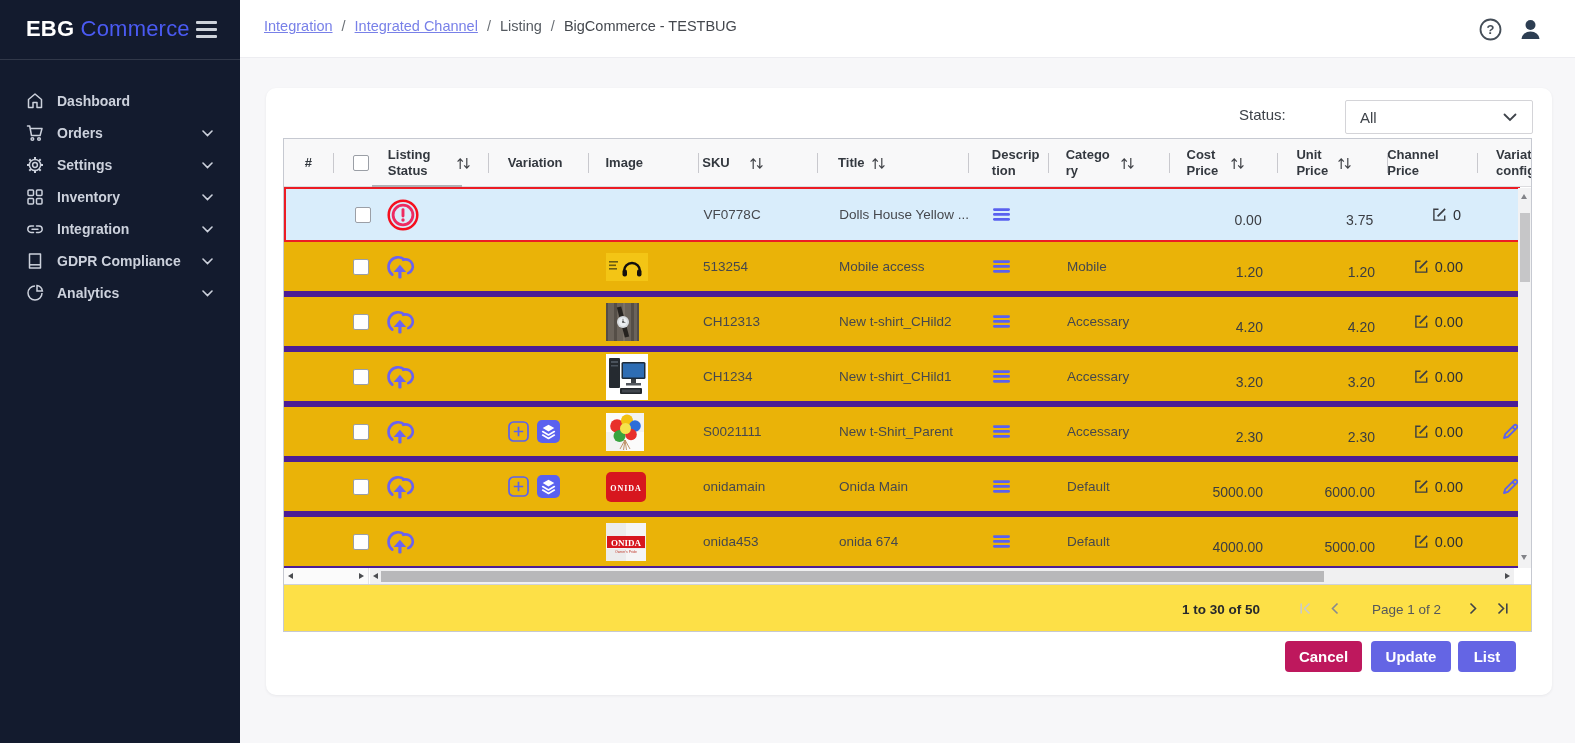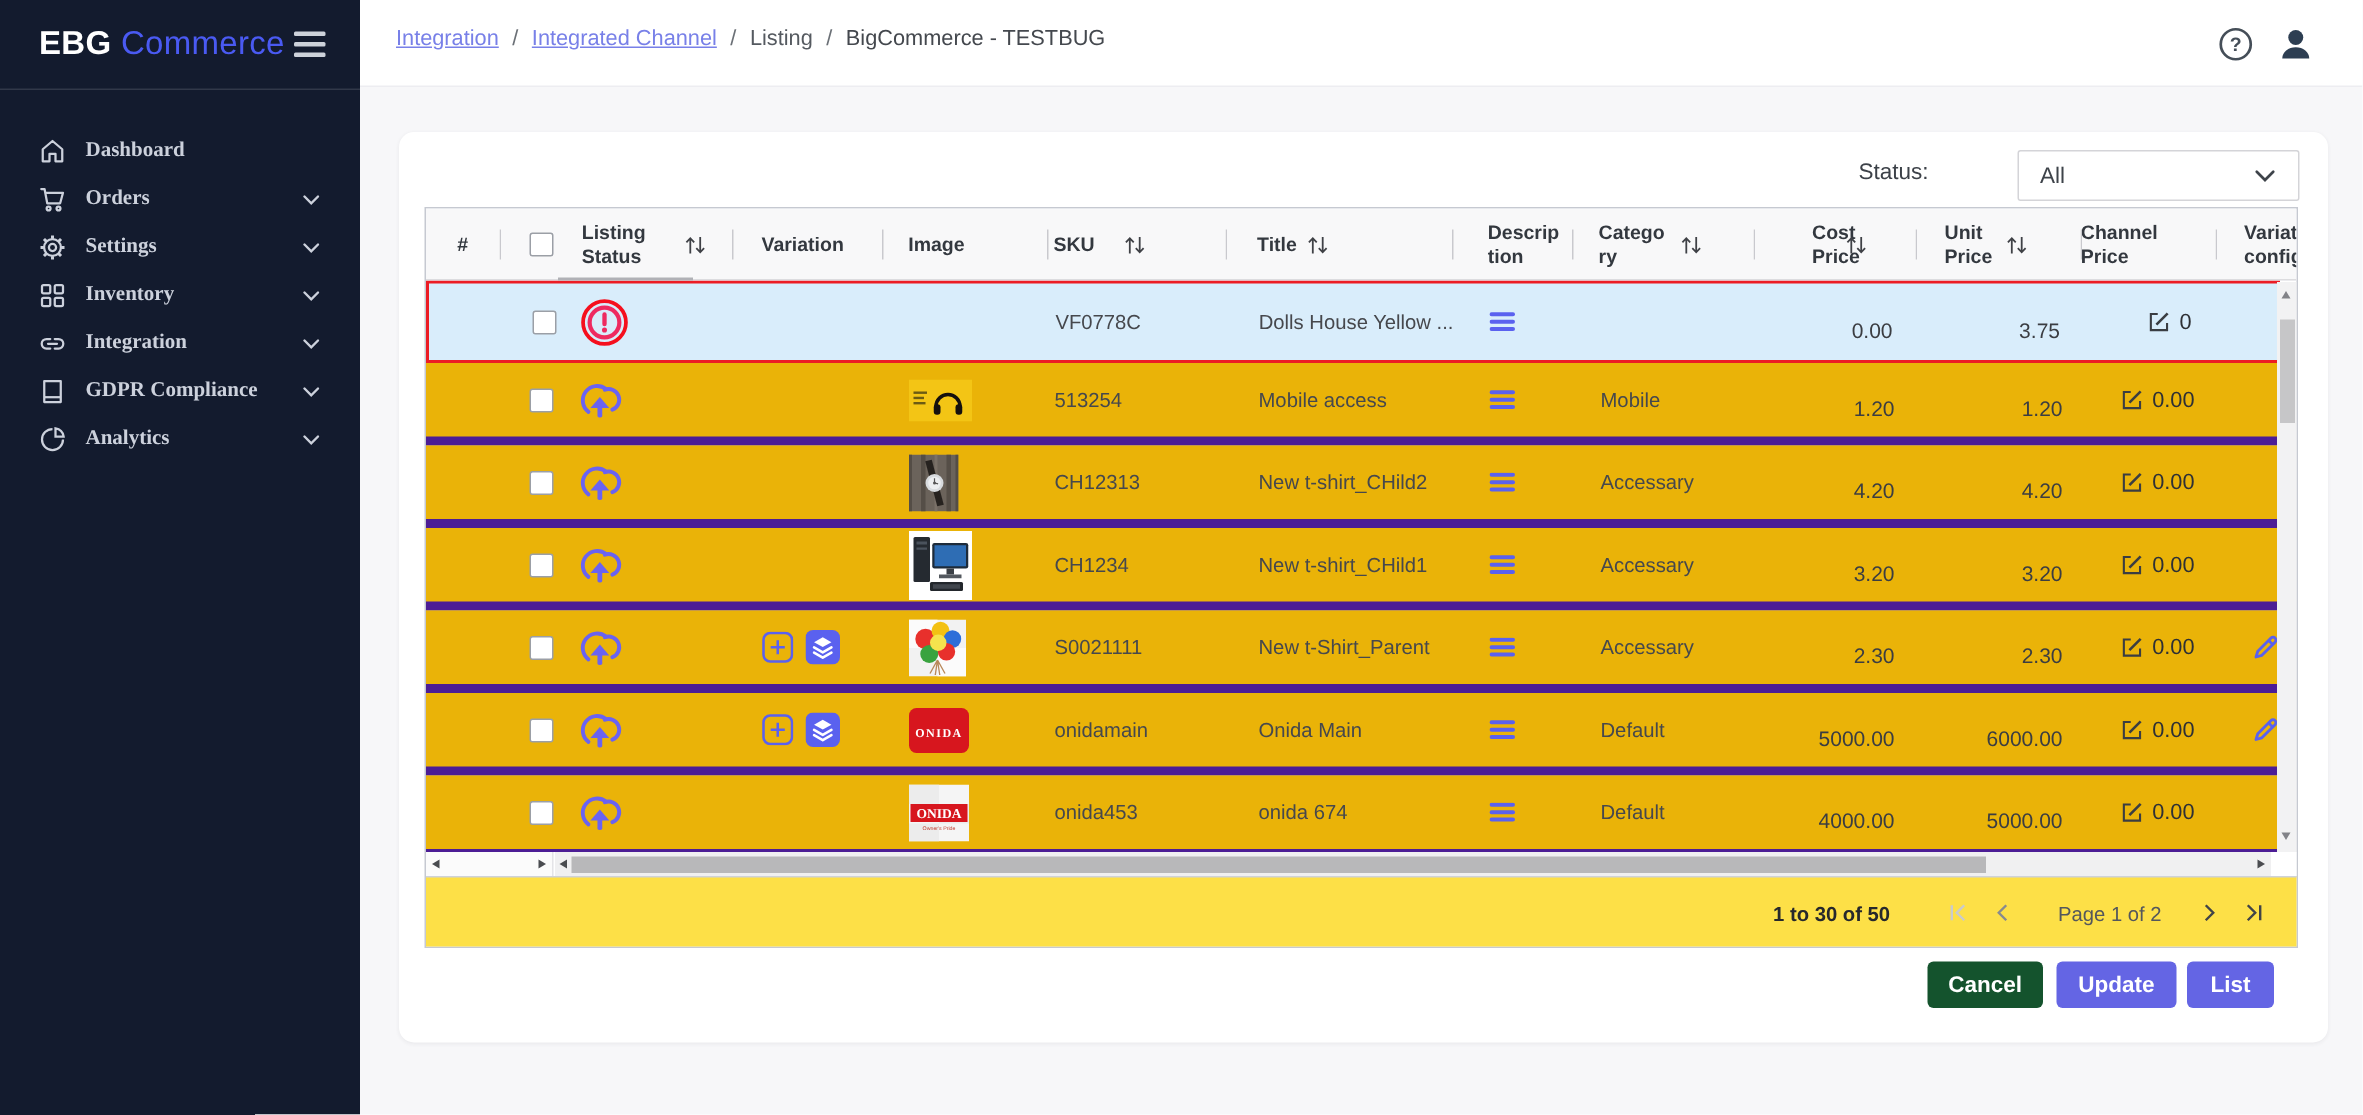--- a/index.html
+++ b/index.html
@@ -7,21 +7,21 @@
 body { font-family:"Liberation Sans", sans-serif; background:#f7f7f9; position:relative; }
 
 
 .sidebar { position:absolute; left:0; top:0; width:240px; height:743px; background:#131b2e; z-index:5; }
 .logo { position:absolute; left:0; top:0; width:240px; height:60px; border-bottom:1px solid rgba(255,255,255,0.13); }
 .logo .t { position:absolute; left:26px; top:16px; font-size:22px; letter-spacing:0.2px; }
 .logo .t b { color:#ffffff; font-weight:700; }
 .logo .t span { color:#4a5af2; font-weight:500; }
 .burger { position:absolute; left:196px; top:21px; width:21px; }
 .burger div { height:2.6px; background:#cdd2da; margin-bottom:4.6px; border-radius:1px; }
-.nav { position:absolute; top:85px; left:0; width:192px;font-family:Liberation Serif, serif; }
+.nav { position:absolute; top:85px; left:0; width:192px; }
 .nav .item { position:relative; height:32px; }
 .nav .ico { position:absolute; left:26px; top:7px; width:18px; height:18px; }
 .nav .lbl { position:absolute; left:57px; top:8px; font-size:14px; font-weight:700; color:#ccd1dc; }
 .nav .chev { position:absolute; left:202px; top:13px; }
 
 
 .topbar { position:absolute; left:240px; top:0; width:1335px; height:58px; background:#ffffff; border-bottom:1px solid #ededf1; }
 .crumb { position:absolute; left:24px; top:18px; font-size:14.5px; color:#555a60; }
 .crumb a { color:#7880e8; text-decoration:underline; }
 .crumb .sep { color:#6b7076; margin:0 9px; }
@@ -63,21 +63,21 @@
 
 .hscroll { position:relative; width:1249px; height:16px; background:#fff; }
 .vscroll { position:absolute; right:0px; top:49px; width:13px; height:381px; background:#f2f2f3; }
 .vthumb { position:absolute; left:1.5px; top:25px; width:10px; height:69px; background:#c6c6c8; }
 .pagebar { position:relative; width:1249px; height:49px; border-top:1px solid #cfd2d8; background:#fde047; }
 .pagebar .cnt { position:absolute; left:898px; top:17px; font-size:13.5px; font-weight:700; color:#26282c; }
 .pagebar .pg { position:absolute; left:1088px; top:17px; font-size:13.5px; color:#54575c; }
 
 
 .btn { position:absolute; top:553px; height:31px; border-radius:4px; color:#fff; font-size:15px; font-weight:700; text-align:center; line-height:31px; }
-.btn.cancel { left:1019px; width:77px; background:#14532d; }
+.btn.cancel { left:1019px; width:77px; background:#be185d; }
 .btn.update { left:1105px; width:80px; background:#6465e4; }
 .btn.list { left:1192px; width:58px; background:#6465e4; }
 </style>
 </head>
 <body>
 
 <div class="sidebar">
   <div class="logo">
     <div class="t"><b>EBG</b> <span>Commerce</span></div>
     <div class="burger">
@@ -209,21 +209,21 @@
       <div class="hc c7 sep">
           <div>Descrip<br>tion</div>
         </div>
       <div class="hc c8 sep">
           <div>Catego<br>ry</div>
           <span class="arr" style="position:absolute;left:72px;top:18px;"><svg width="15" height="13" viewBox="0 0 15 13" fill="none" stroke="#3f4146" stroke-width="1.2">
               <path d="M4.2 12 V2 M1.6 4.6 L4.2 1.8 L6.8 4.6"></path>
               <path d="M10.8 1 V11 M8.2 8.4 L10.8 11.2 L13.4 8.4"></path>
             </svg></span>
         </div>
-      <div class="hc c9 sep" style="justify-content:center;padding-left:18px;">
+      <div class="hc c9 sep" style="justify-content:flex-start;padding-left:18px;">
           <div>Cost<br>Price</div>
           <span class="arr" style="position:absolute;left:61px;top:18px;"><svg width="15" height="13" viewBox="0 0 15 13" fill="none" stroke="#3f4146" stroke-width="1.2">
               <path d="M4.2 12 V2 M1.6 4.6 L4.2 1.8 L6.8 4.6"></path>
               <path d="M10.8 1 V11 M8.2 8.4 L10.8 11.2 L13.4 8.4"></path>
             </svg></span>
         </div>
       <div class="hc c10 sep" style="justify-content:flex-start;padding-left:19px;">
           <div>Unit<br>Price</div>
           <span class="arr" style="position:absolute;left:60px;top:18px;"><svg width="15" height="13" viewBox="0 0 15 13" fill="none" stroke="#3f4146" stroke-width="1.2">
               <path d="M4.2 12 V2 M1.6 4.6 L4.2 1.8 L6.8 4.6"></path>

